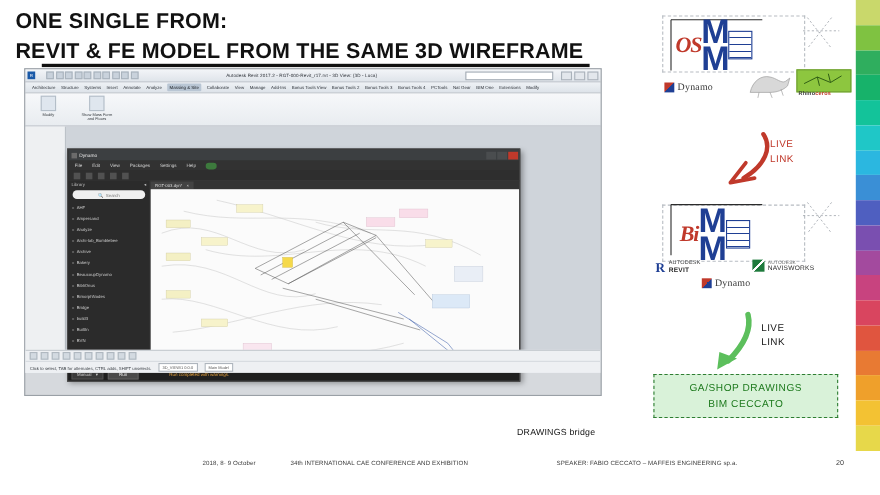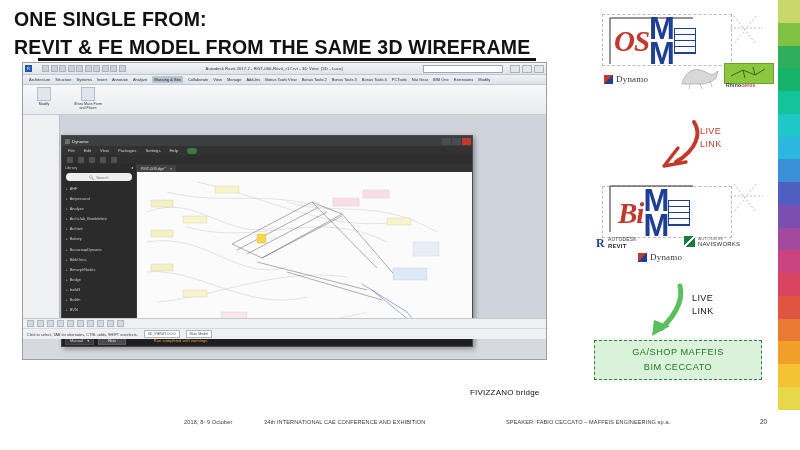--- a/index.html
+++ b/index.html
@@ -95,21 +95,21 @@
   #rv-sb1{height:9px;display:flex;align-items:center;gap:3px;padding-left:4px;border-bottom:1px solid #d5dadf;}
   #rv-sb1 i{width:5px;height:5px;background:#d3dae1;border:.5px solid #b0b8c0;display:block;}
   #rv-sb2{height:10px;display:flex;align-items:center;font-size:3.9px;color:#3a3f45;padding:0 4px;gap:6px;}
   #rv-sb2 .pill{background:#fff;border:.5px solid #aeb5bd;height:6px;display:flex;align-items:center;padding:0 3px;font-size:3.6px;color:#555;}
   
   #caption{position:absolute;left:470px;top:388px;font-size:8px;color:#111;letter-spacing:.2px;}
   
   #diagram{position:absolute;left:588px;top:0;width:190px;height:400px;}
   .brand{display:flex;align-items:center;justify-content:center;}
   .brand .red{color:#c0392b;font-family:"Liberation Serif",serif;font-style:italic;
-    font-weight:700;font-size:29px;line-height:1;letter-spacing:-1px;}
+    font-weight:700;font-size:20px;line-height:1;letter-spacing:-1px;}
   .brand .blue{color:#1f3f94;font-family:"Liberation Sans",sans-serif;font-weight:700;
     font-size:31px;line-height:.82;letter-spacing:-2px;display:flex;flex-direction:column;}
   .grid-deco{position:absolute;border:1px dashed #9aa0a6;}
   .sub-logo{display:flex;align-items:center;gap:3px;font-size:5.2px;color:#3b3b3b;letter-spacing:.2px;}
   .link-label{font-size:9px;letter-spacing:.4px;line-height:1.45;}
   #ga-box{
     position:absolute;left:6px;top:340px;width:168px;height:40px;
     background:#d9f2d9;border:1.6px dashed #2e7d32;box-sizing:border-box;
     display:flex;flex-direction:column;align-items:center;justify-content:center;
     color:#1e7a1e;font-size:9.2px;letter-spacing:.5px;line-height:1.65;
@@ -374,21 +374,21 @@
       </div>
       <div id="rv-sb2">
         <span>Click to select, TAB for alternates, CTRL adds, SHIFT unselects.</span>
         <span class="pill">3D_VIEW/1 0:0:0</span>
         <span class="pill">Main Model</span>
       </div>
     </div>
   </div>
 </div>
 
-<div id="caption">FIVIZZANO bridge</div>
+<div id="caption">DRAWINGS bridge</div>
 
 <div id="diagram">
 
   <div class="grid-deco" style="left:14px;top:14px;width:128px;height:50px;border-style:dashed;border-color:#b7bcc2;"></div>
   <svg width="190" height="80" style="position:absolute;left:0;top:4px;">
     <g stroke="#2b2b2b" stroke-width="1" fill="none">
       <path d="M22,14 L105,14"></path>
         <path d="M22,14 L22,60"></path>
     </g>
     <g stroke="#8a9098" stroke-width=".6" stroke-dasharray="2,2" fill="none">
@@ -489,21 +489,21 @@
   <svg width="56" height="62" style="position:absolute;left:52px;top:282px;">
     <path d="M40,4 C44,20 34,34 22,46" stroke="#5cbf5c" stroke-width="5" fill="none" stroke-linecap="round"></path>
     <path d="M12,54 L14,38 L30,44 Z" fill="#5cbf5c"></path>
   </svg>
   <div class="link-label" style="position:absolute;left:104px;top:292px;color:#1a1a1a;">
     <div>LIVE</div>
     <div>LINK</div>
   </div>
 
   <div id="ga-box">
-    <span>GA/SHOP MAFFEIS</span>
+    <span>GA/SHOP DRAWINGS</span>
     <span>BIM CECCATO</span>
   </div>
 </div>
 
 <div id="footer">
   <div class="foot-txt" id="foot-date">2018, 8- 9 October</div>
   <div class="foot-txt" id="foot-conf">34th INTERNATIONAL CAE CONFERENCE AND EXHIBITION</div>
   <div class="foot-txt" id="foot-speaker">SPEAKER: FABIO CECCATO – MAFFEIS ENGINEERING sp.a.</div>
   <div id="foot-page">20</div>
 </div>

